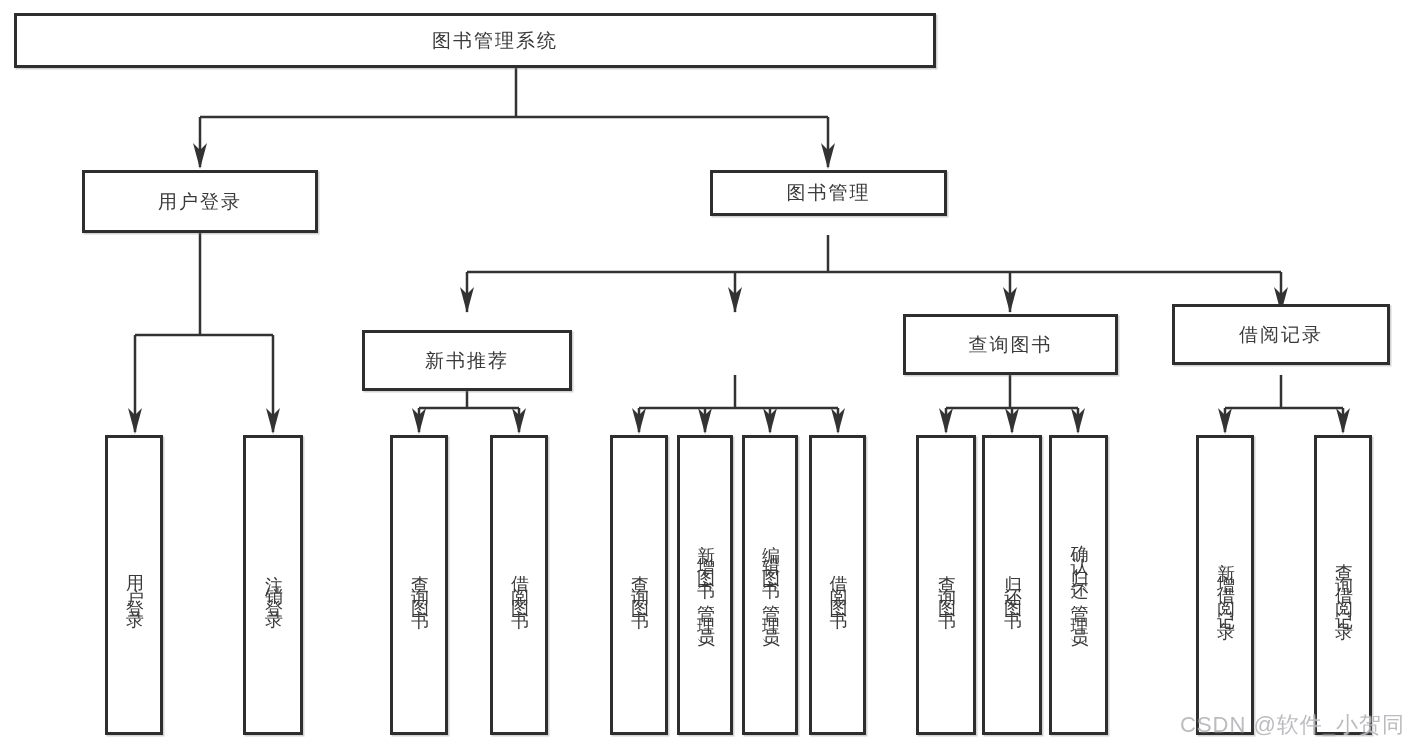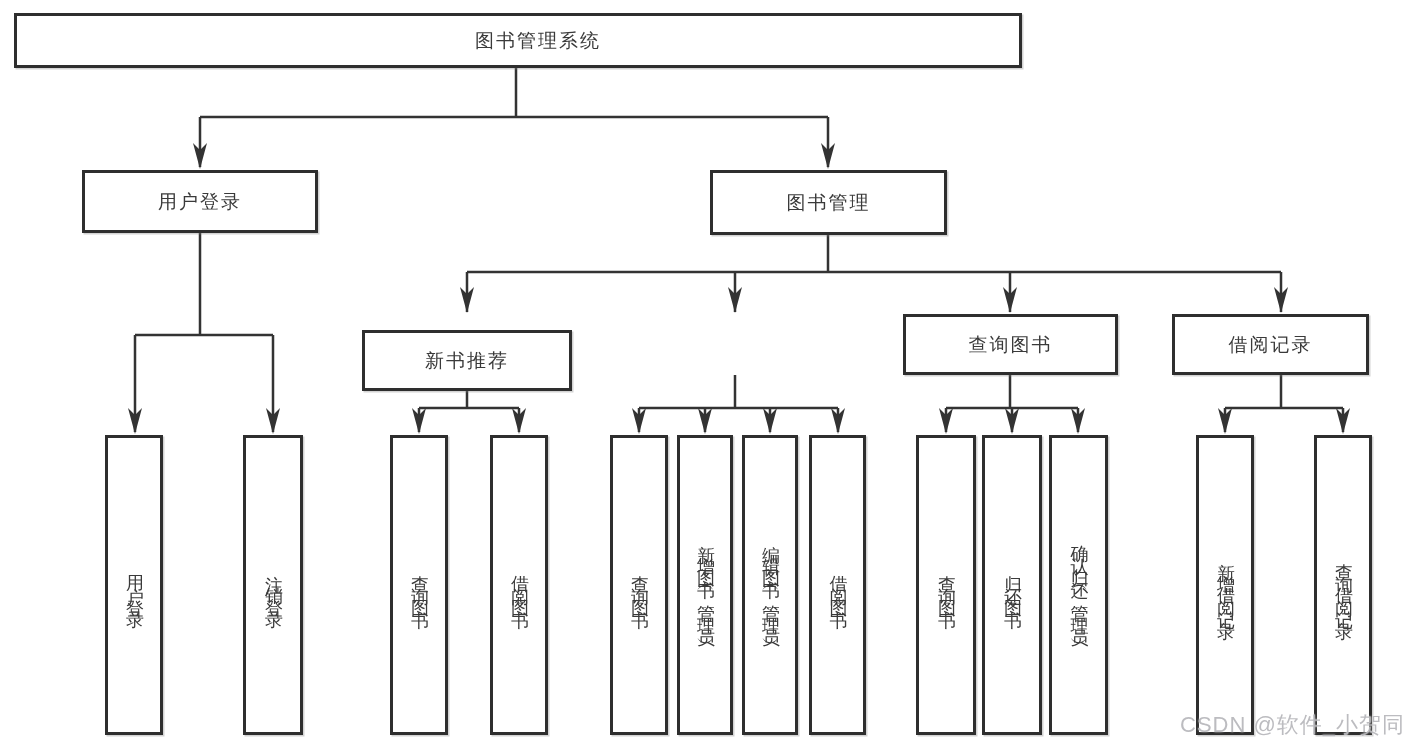--- a/index.html
+++ b/index.html
@@ -65,38 +65,38 @@
       <use href="#ah" x="770" y="434"></use>
         <use href="#ah" x="838" y="434"></use>
       <use href="#ah" x="946" y="434"></use>
         <use href="#ah" x="1012" y="434"></use>
       <use href="#ah" x="1078" y="434"></use>
       <use href="#ah" x="1225" y="434"></use>
         <use href="#ah" x="1343" y="434"></use>
     </g>
   </svg>
 
-  <div class="box" style="left:14px;top:13px;width:1008px;height:55px;padding-left:40px;">
+  <div class="box" style="left:14px;top:13px;width:922px;height:55px;padding-left:40px;">
     <span class="hlabel">图书管理系统</span>
   </div>
 
   <div class="box" style="left:82px;top:170px;width:236px;height:63px;">
     <span class="hlabel">用户登录</span>
   </div>
-  <div class="box" style="left:710px;top:170px;width:237px;height:65px;">
+  <div class="box" style="left:710px;top:170px;width:237px;height:46px;">
     <span class="hlabel">图书管理</span>
   </div>
 
   <div class="box" style="left:362px;top:314px;width:210px;height:61px;margin-top:16px;">
     <span class="hlabel">新书推荐</span>
   </div>
   <div class="box" style="left:903px;top:314px;width:215px;height:61px;">
     <span class="hlabel">查询图书</span>
   </div>
-  <div class="box" style="left:1172px;top:314px;width:197px;height:61px;">
+  <div class="box" style="left:1172px;top:304px;width:218px;height:61px;">
     <span class="hlabel">借阅记录</span>
   </div>
 
   <div class="box leaf" style="left:105px;top:435px;width:58px;height:300px;">
     <span>用户登录</span>
   </div>
   <div class="box leaf" style="left:243px;top:435px;width:60px;height:300px;">
     <span>注销登录</span>
   </div>
 

